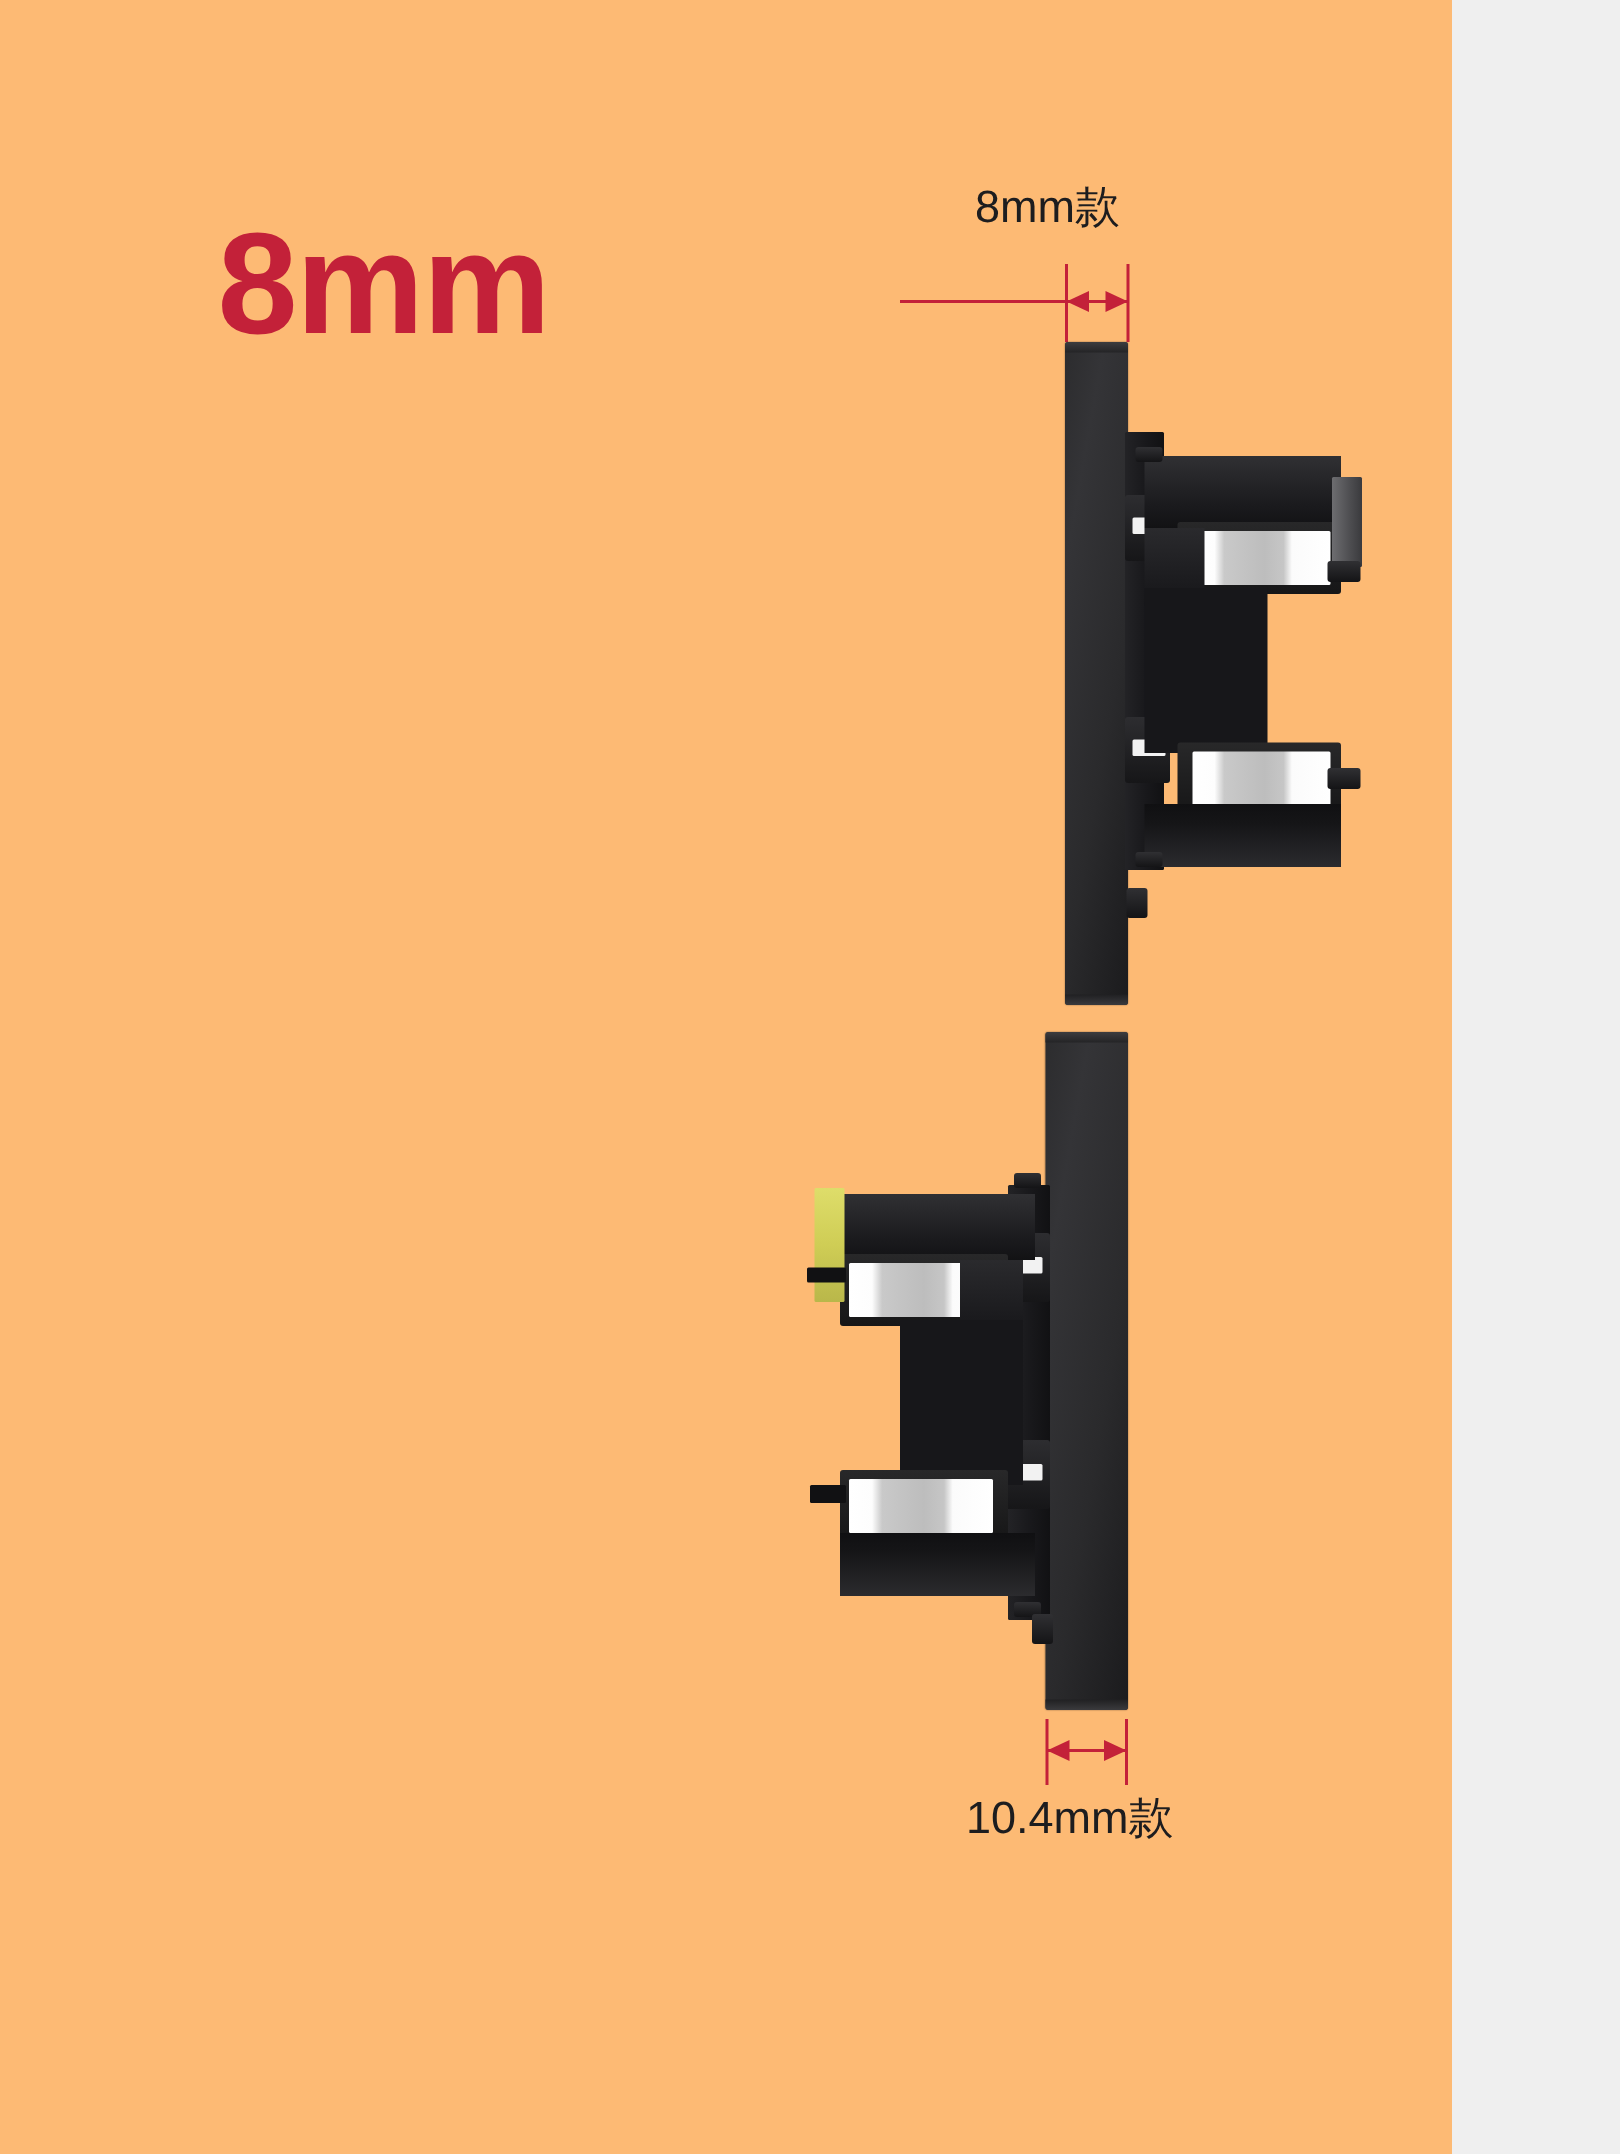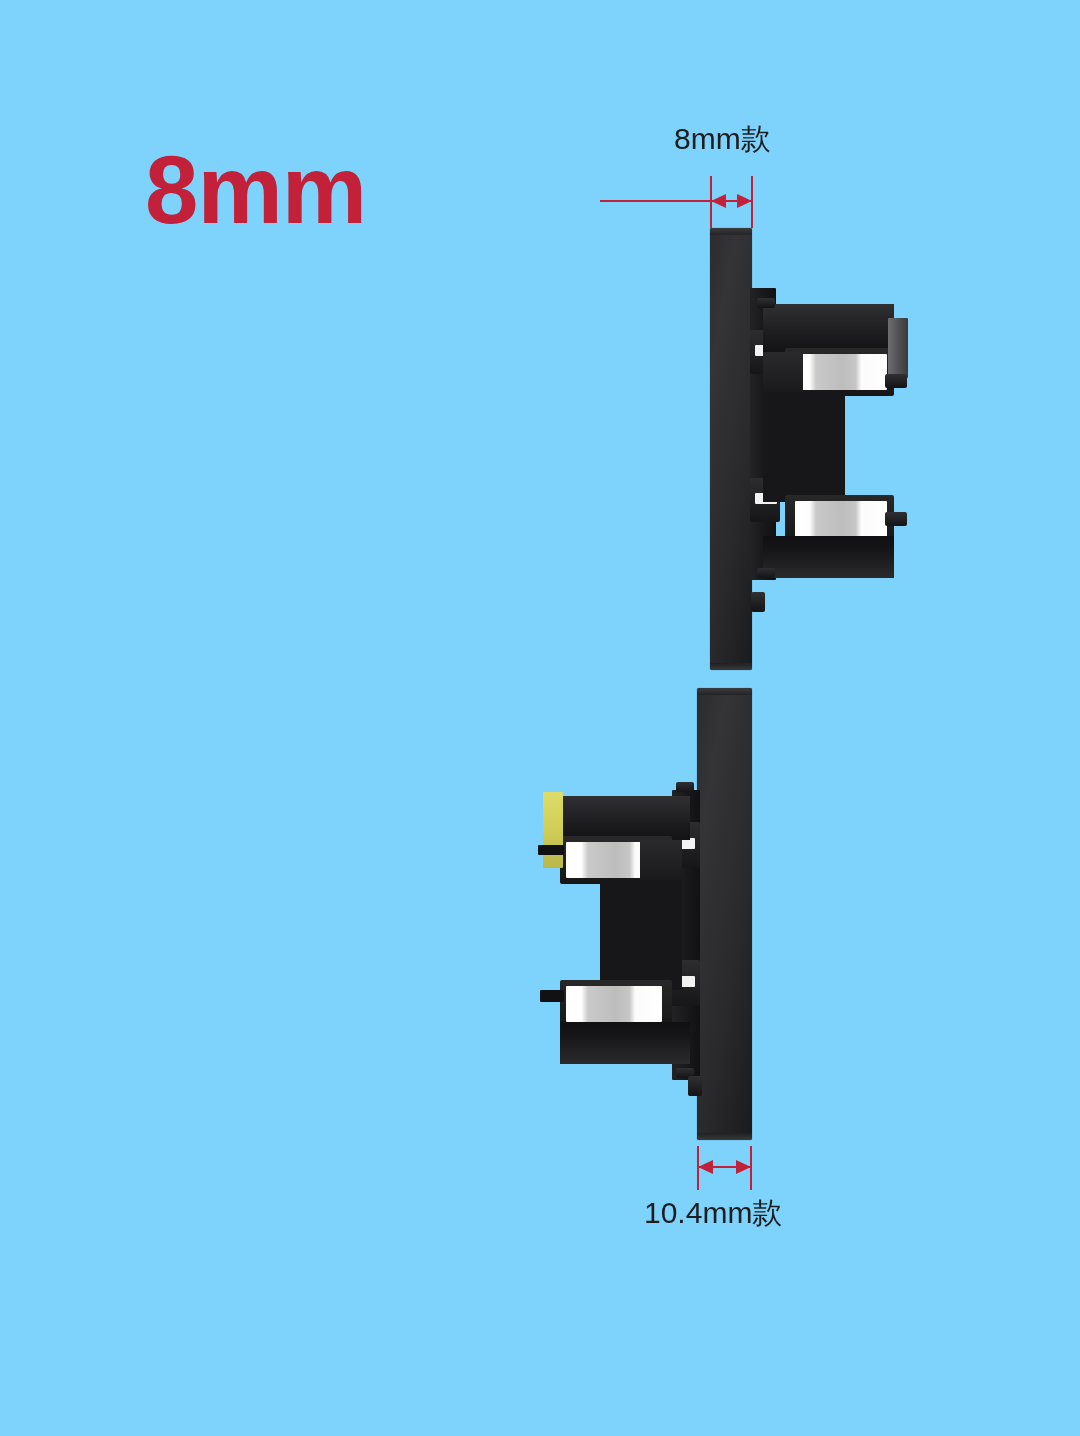--- a/index.html
+++ b/index.html
@@ -6,23 +6,23 @@
   html, body {
     margin: 0;
     padding: 0;
     background: #efefef;
   }
   body {
     font-family: "Liberation Sans", "DejaVu Sans", sans-serif;
   }
   #poster {
     position: relative;
-    width: 1080px;
+    width: 968px;
     height: 1436px;
-    background: #7dd3fc;
+    background: #fdba74;
     overflow: hidden;
   }
 
   
   .headline-wrap {
     position: absolute;
     left: 145px;
     top: 142px;
     width: 470px;
   }
@@ -46,21 +46,21 @@
   }
 
   
   .dim-label {
     position: absolute;
     font-size: 30px;
     color: #1d1d1f;
     white-space: nowrap;
     line-height: 1;
   }
-  .dim-label-top { left: 674px; top: 124px; }
+  .dim-label-top { left: 650px; top: 124px; }
   .dim-label-bottom { left: 644px; top: 1198px; }
 
   .dim-group { position: absolute; }
 
   
   .leader-line {
     position: absolute;
     left: 600px;
     top: 200px;
     width: 112px;

